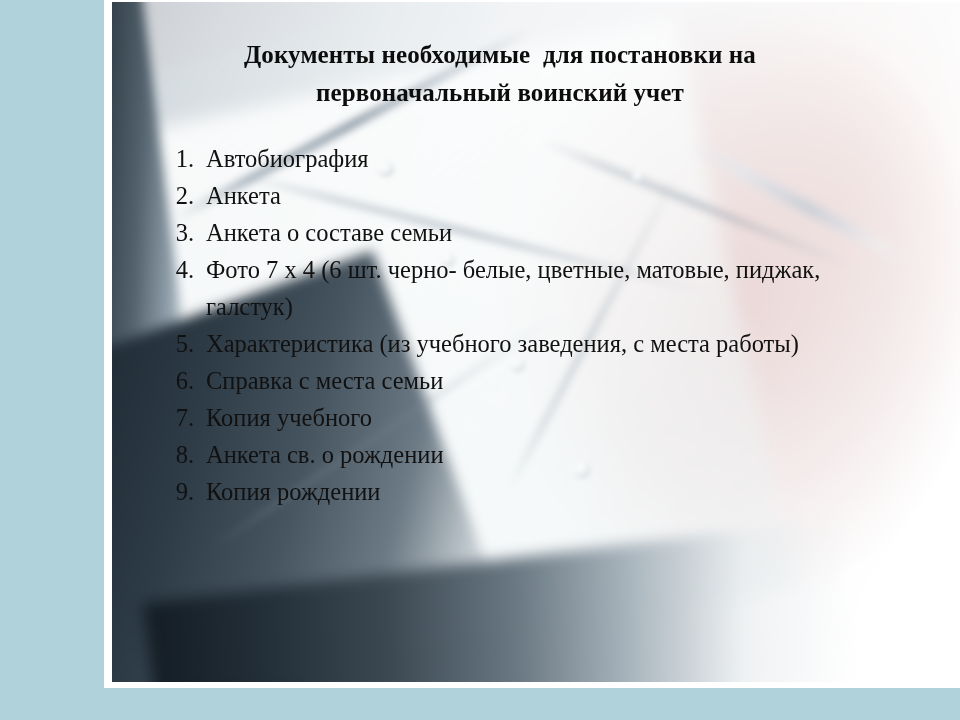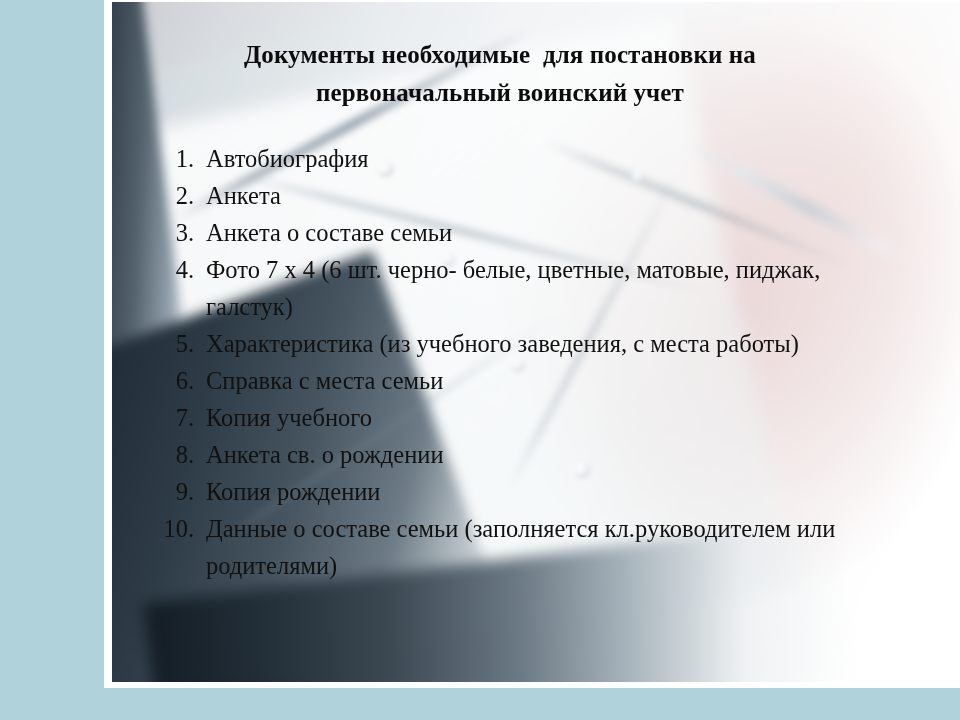--- a/index.html
+++ b/index.html
@@ -355,20 +355,16 @@
       <div class="doc-item">
         <span class="doc-num">8.</span>
         <span class="doc-text">Анкета св. о рождении</span>
       </div>
 
       <div class="doc-item">
         <span class="doc-num">9.</span>
         <span class="doc-text">Копия рождении</span>
       </div>
 
-      <div class="doc-item">
-        <span class="doc-num">10.</span>
-        <span class="doc-text">Данные о составе семьи (заполняется кл.руководителем или родителями)</span>
-      </div>
 
     </div>
   </div>
 </div>
 
 </body></html>

